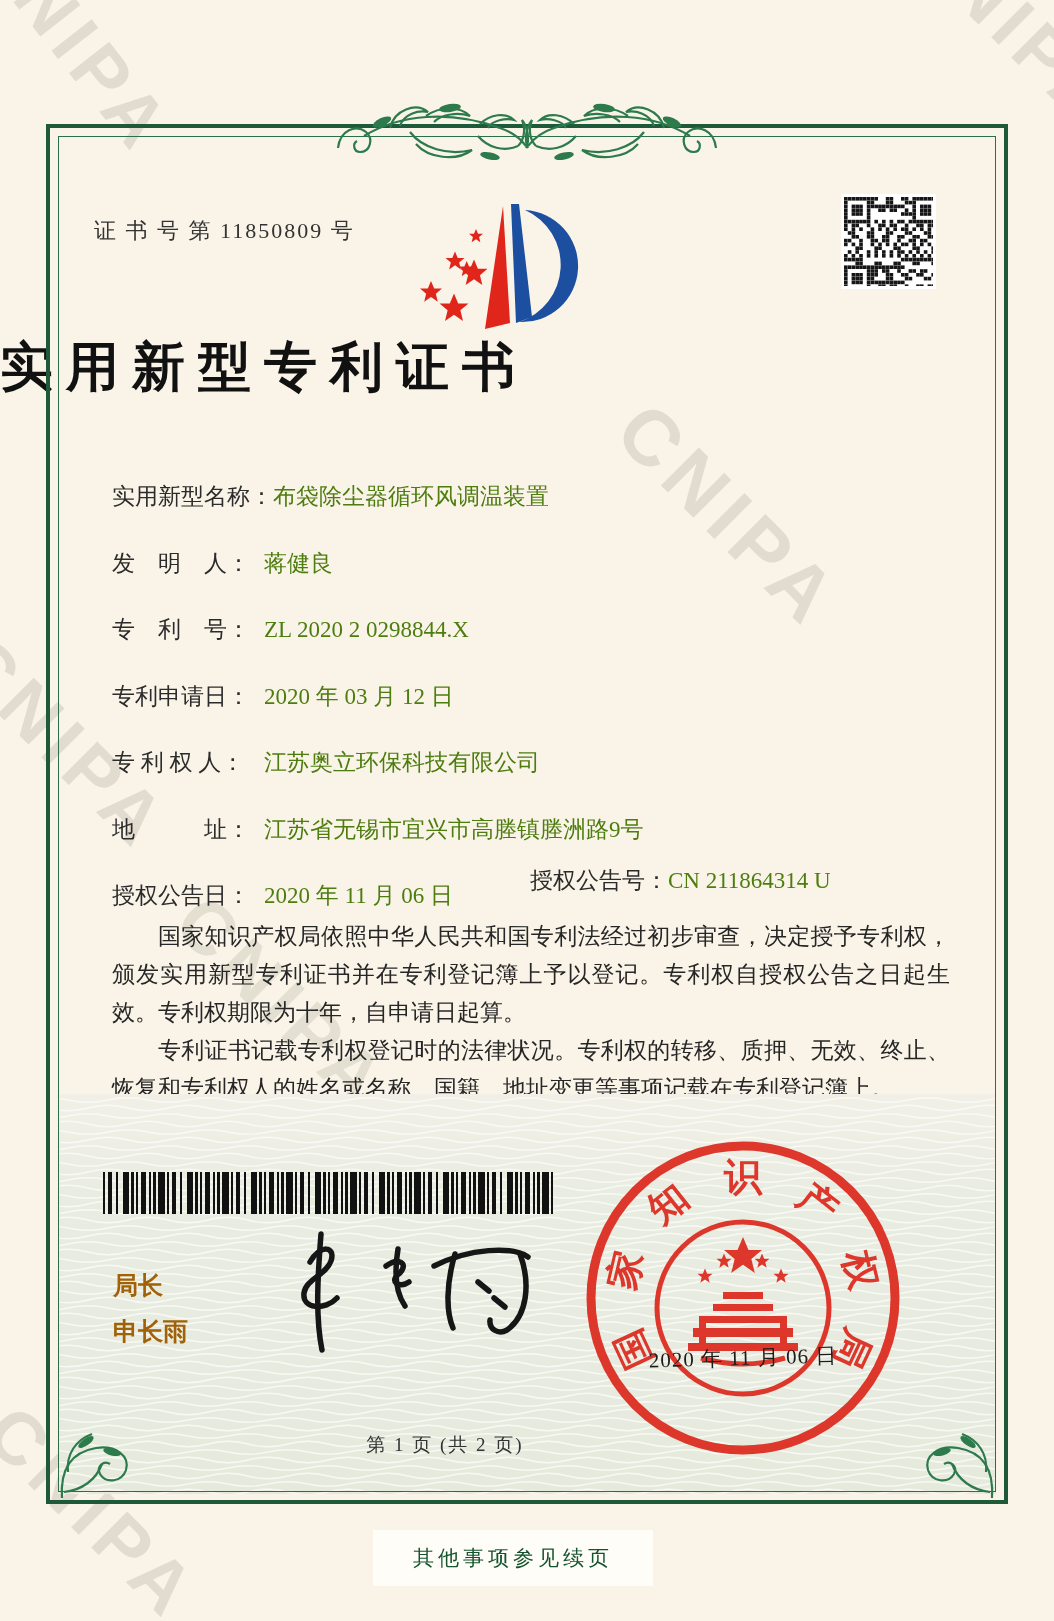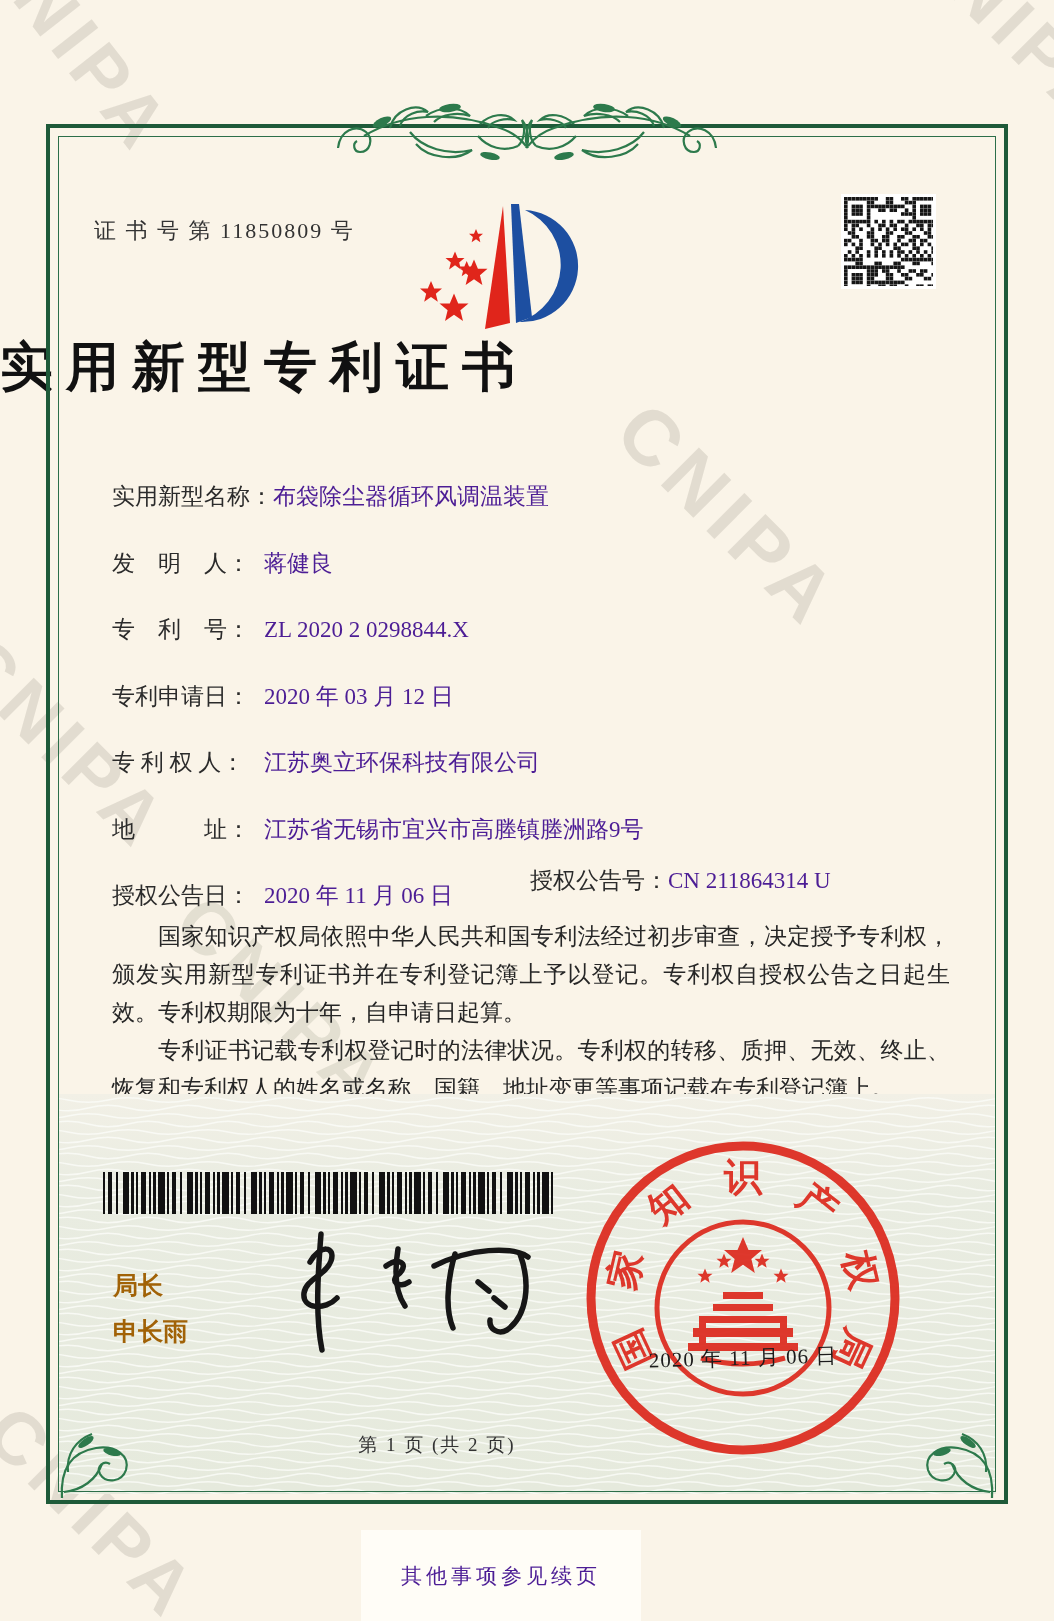--- a/index.html
+++ b/index.html
@@ -37,47 +37,47 @@
 
   .logo { position:absolute; left:398px; top:176px; }
   .qr   { position:absolute; left:841px; top:194px; background:#fff; padding:3px; }
 
   .title { position:absolute; left:0; top:332px; width:100%; text-align:left;
     font-size:53px; font-weight:bold; letter-spacing:13px; color:#111; }
 
   .fields { position:absolute; left:112px; top:466px; width:840px; font-size:23px; }
   .frow { height:66.5px; white-space:nowrap; }
   .flabel { display:inline-block; min-width:152px; color:#2b2b2b;margin-top:15px; }
-  .fvalue { color:#4c1d95; }
+  .fvalue { color:#4d7c0f; }
   .frow-grant { position:relative; }
   .grant-right { position:absolute; left:418px; top:0; }
 
   .body-text { position:absolute; left:112px; top:918px; width:838px;
     font-size:23px; line-height:38px; text-align:justify; color:#262626; }
   .body-text p { text-indent:2em; }
 
   .waves { position:absolute; left:58px; top:1094px; z-index:1; }
 
   .barcode { position:absolute; left:103px; top:1172px; z-index:2; }
 
   .signatory { position:absolute; left:113px; top:1262px; z-index:3;
     font-family:"Liberation Sans","DejaVu Sans",sans-serif; font-weight:bold;
     font-size:25px; color:#a16207; line-height:46px; }
   .signature { position:absolute; left:258px; top:1222px; z-index:3; }
 
   .seal { position:absolute; left:578px; top:1133px; z-index:4; opacity:0.93; }
   .seal-date { position:absolute; left:628px; top:1344px; width:230px; z-index:5;
     text-align:center; font-size:21px; color:#1c1c1c; transform:rotate(-1.5deg); letter-spacing:1px; }
 
-  .page-info { position:absolute; left:0; top:1432px; width:874px; text-align:center;
+  .page-info { position:absolute; left:8px; top:1432px; width:874px; text-align:center;
     font-size:19px; color:#333; z-index:3; letter-spacing:2px; }
 
-  .footer-note { position:absolute; left:501px; top:1530px; transform:translateX(-50%);
-    background:#fffdf7; padding:32px 40px; font-size:21px; letter-spacing:4px;
-    color:#4c1d95; z-index:3; }
+  .footer-note { position:absolute; left:513px; top:1530px; transform:translateX(-50%);
+    background:#fffdf7; padding:14px 40px; font-size:21px; letter-spacing:4px;
+    color:#14532d; z-index:3; }
 </style>
 </head>
 <body>
 
 <div class="page">
 
   <div class="wm wm1">CNIPA</div>
   <div class="wm wm2">CNIPA</div>
   <div class="wm wm3">CNIPA</div>
   <div class="wm wm4">CNIPA</div>

